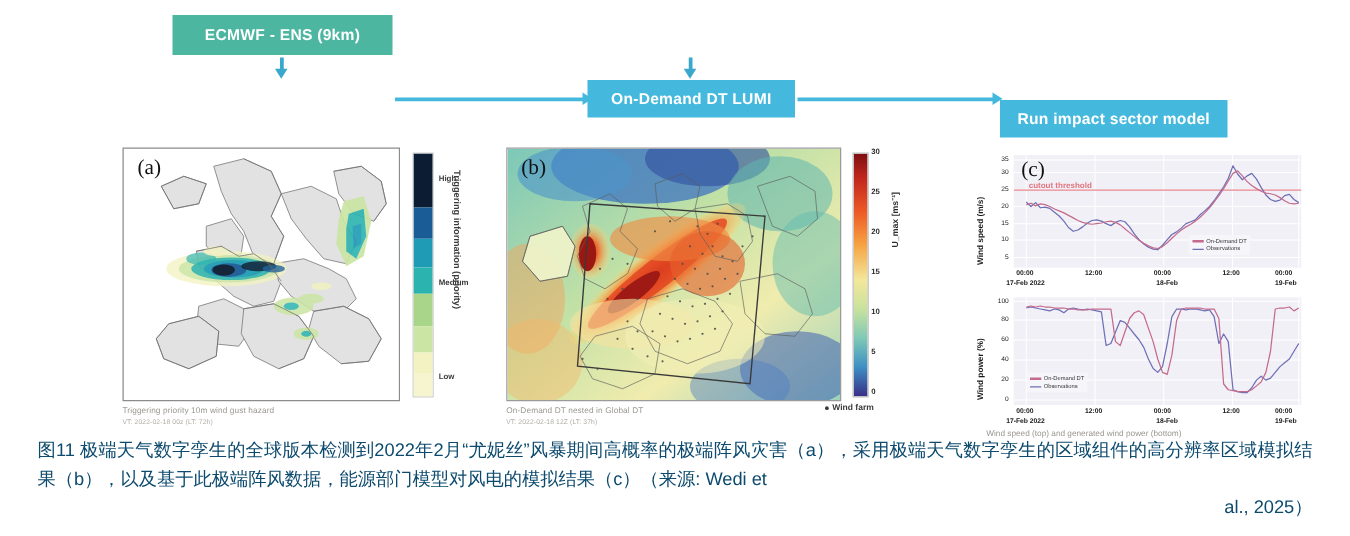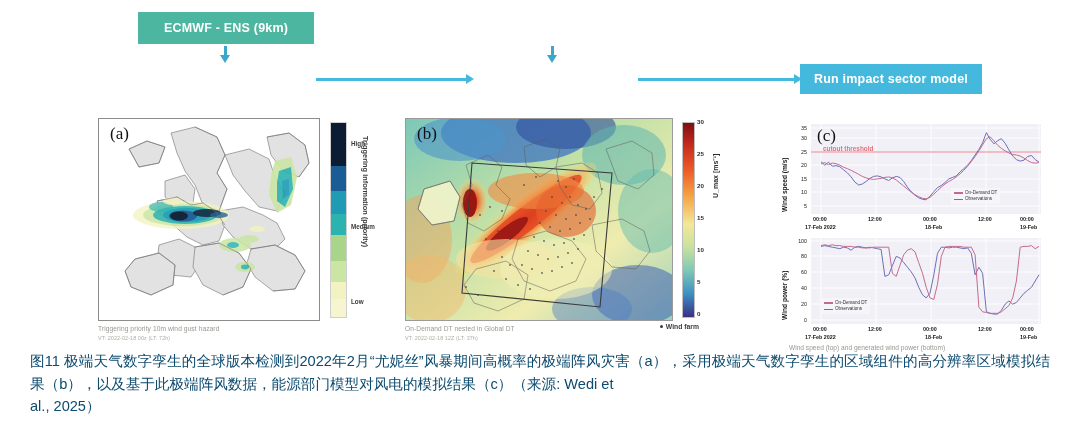--- a/index.html
+++ b/index.html
@@ -91,21 +91,21 @@
   .ts-caption{position:absolute;font-size:6.6px;color:#9a978f;white-space:nowrap;}
 
   
   #caption{
     position:absolute;left:0;top:350px;width:1080px;
     font-family:"Liberation Sans", sans-serif;
     font-size:14.6px;color:#0c4a6e;line-height:1.55;
     text-align:justify;
   }
   #caption .cap-inner{padding:0 30px;}
-  #caption .cap-last{text-align:left;}
+  #caption .cap-last{text-align:right;}
 </style>
 </head>
 <body>
 
 <div id="flowchart">
 
   <div class="fc-box fc-green" style="left:138px;top:12px;width:176px;height:32px;">
     <span>ECMWF - ENS (9km)</span>
   </div>
 
@@ -119,27 +119,30 @@
     <div class="shaft" style="width:152px;"></div>
     <div class="head" style="left:150px;"></div>
   </div>
 
 
   <div class="fc-arrow-down" style="left:551px;top:46px;">
     <div class="shaft"></div>
       <div class="head"></div>
   </div>
 
+  <div class="fc-box fc-blue" style="left:470px;top:64px;width:166px;height:30px;">
+    <span>On-Demand DT LUMI</span>
+  </div>
 
   <div class="fc-arrow-right" style="left:638px;top:78px;">
     <div class="shaft" style="width:158px;"></div>
     <div class="head" style="left:156px;"></div>
   </div>
 
-  <div class="fc-box fc-blue" style="left:800px;top:64px;width:182px;height:30px;">
+  <div class="fc-box fc-blue" style="left:800px;top:80px;width:182px;height:30px;">
     <span>Run impact sector model</span>
   </div>
 </div>
 
 <div id="figure">
 
   <div id="panel-a">
     <div id="map-a">
       <svg width="220" height="201" viewBox="0 0 220 201">
         <rect x="0" y="0" width="220" height="201" fill="#ffffff"></rect>

